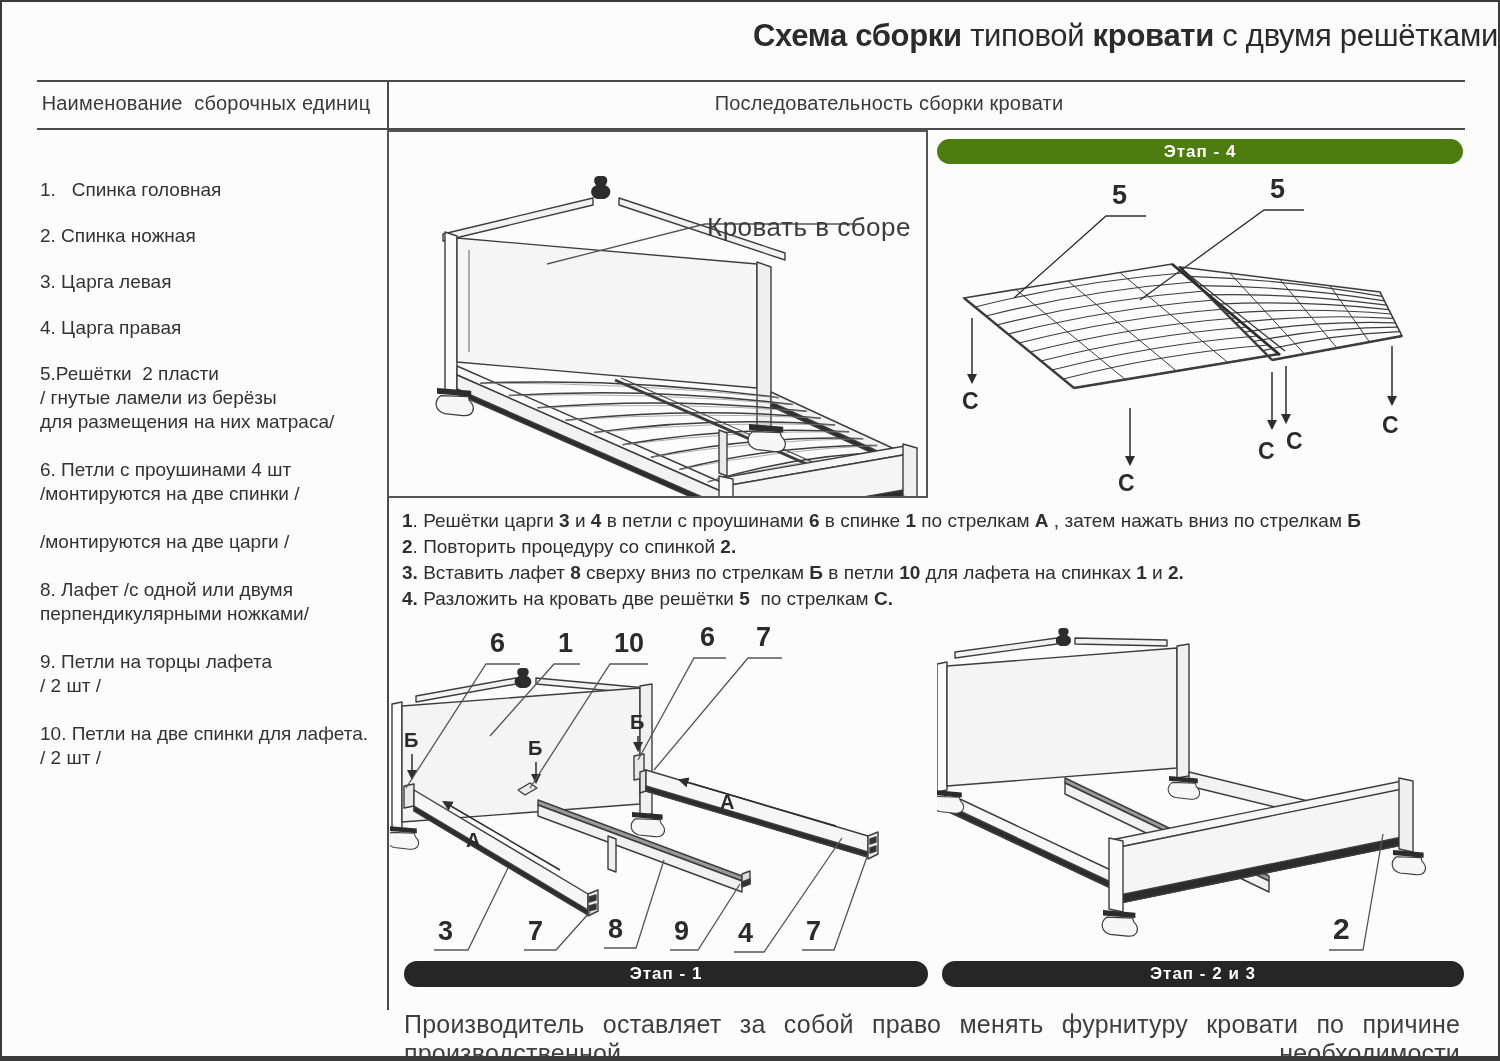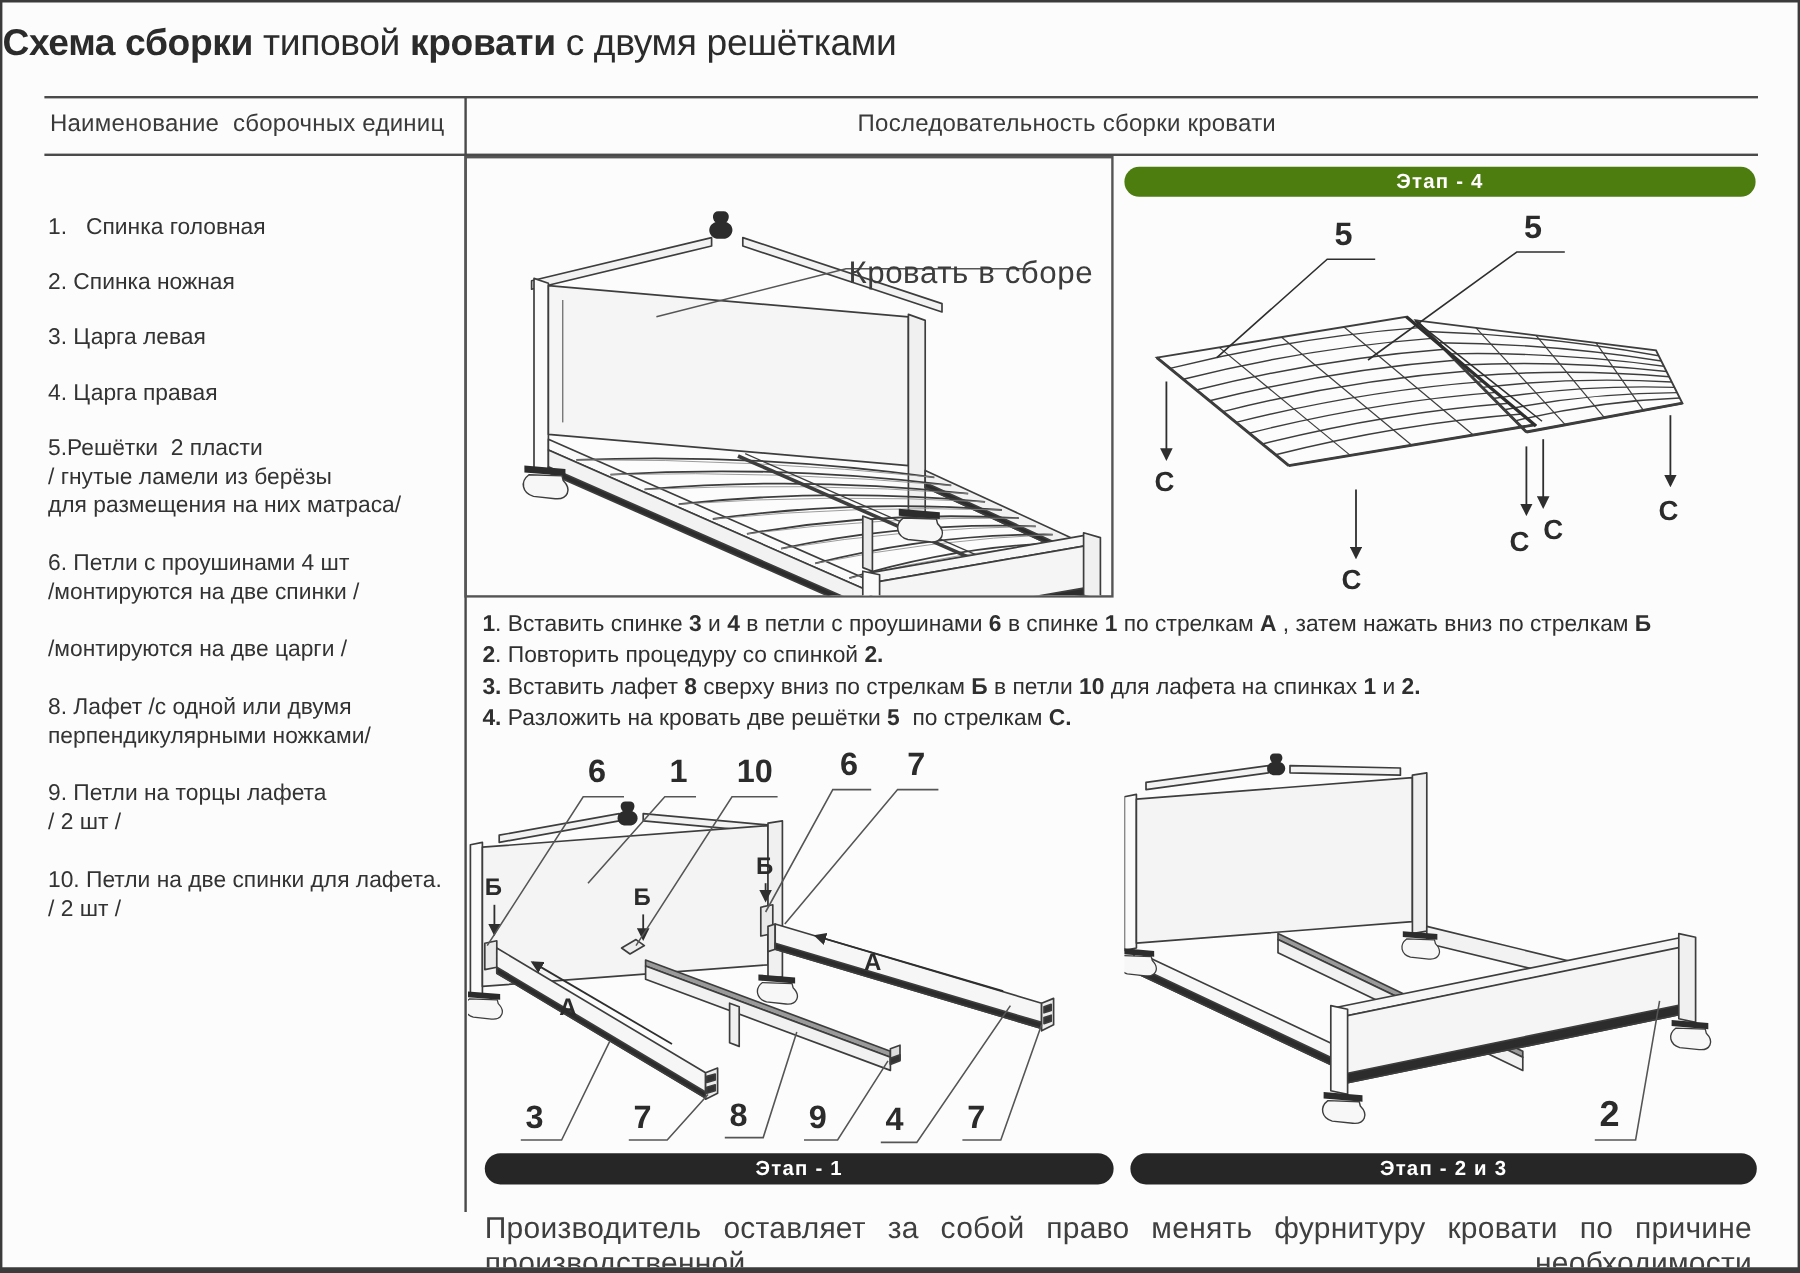--- a/index.html
+++ b/index.html
@@ -3,21 +3,21 @@
 <meta charset="utf-8">
 <style>
   html,body{margin:0;padding:0;background:#e8e8e8;}
   .page{
     position:relative;width:1500px;height:1061px;margin:0 auto;
     background:#fcfcfc;border:2px solid #3b3b3b;border-bottom-width:5px;
     box-sizing:border-box;overflow:hidden;
     font-family:"Liberation Sans", sans-serif;color:#2e2e2e;
   }
   .title{
-    position:absolute;left:0;top:16px;width:100%;text-align:left;
+    position:absolute;left:0;top:16px;width:100%;text-align:right;
     font-size:31px;letter-spacing:-0.3px;color:#2b2b2b;white-space:pre-wrap;
   }
   .title b{font-weight:bold;}
   .rule{position:absolute;background:#4a4a4a;height:2px;}
   .vline{position:absolute;background:#4a4a4a;width:2px;}
   .colhead{
     position:absolute;top:90px;font-size:20px;color:#3a3a3a;
     text-align:center;white-space:pre-wrap;letter-spacing:0.2px;
   }
   .panelbox{
@@ -243,21 +243,21 @@
         <div class="co num" style="left: 336px; top: 8px;">5</div>
         <div class="co c" style="left: 28px; top: 222px;">С</div>
         <div class="co c" style="left: 184px; top: 304px;">С</div>
         <div class="co c" style="left: 324px; top: 272px;">С</div>
         <div class="co c" style="left: 352px; top: 262px;">С</div>
         <div class="co c" style="left: 448px; top: 246px;">С</div>
       </div>
   </div>
 
   <div class="instructions">
-    <div class="step"><b>1</b><span>. Вставить спинке </span><b>3</b><span> и </span><b>4</b><span> в петли с проушинами </span><b>6</b><span> в спинке </span><b>1</b><span> по стрелкам </span><b>А</b><span> , затем нажать вниз по стрелкам </span><b>Б</b></div>
+    <div class="step"><b>1</b><span>. Решётки царги </span><b>3</b><span> и </span><b>4</b><span> в петли с проушинами </span><b>6</b><span> в спинке </span><b>1</b><span> по стрелкам </span><b>А</b><span> , затем нажать вниз по стрелкам </span><b>Б</b></div>
     <div class="step"><b>2</b><span>. Повторить процедуру со спинкой </span><b>2.</b></div>
     <div class="step"><b>3.</b><span> Вставить лафет </span><b>8</b><span> сверху вниз по стрелкам </span><b>Б</b><span> в петли </span><b>10</b><span> для лафета на спинках </span><b>1</b><span> и </span><b>2.</b></div>
     <div class="step"><b>4.</b><span> Разложить на кровать две решётки </span><b>5</b><span>  по стрелкам </span><b>С.</b></div>
   </div>
 
   <div class="diag" id="diag-stage1" style="left:388px;top:618px;width:540px;height:340px;">
     <svg width="540" height="340" viewBox="0 0 540 340">
       <g stroke="#3d3d3d" stroke-width="1.4" stroke-linejoin="round">
 
         <path d="M26,76 L126,58 L126,64 L26,82 Z" fill="#f2f2f2"></path>

